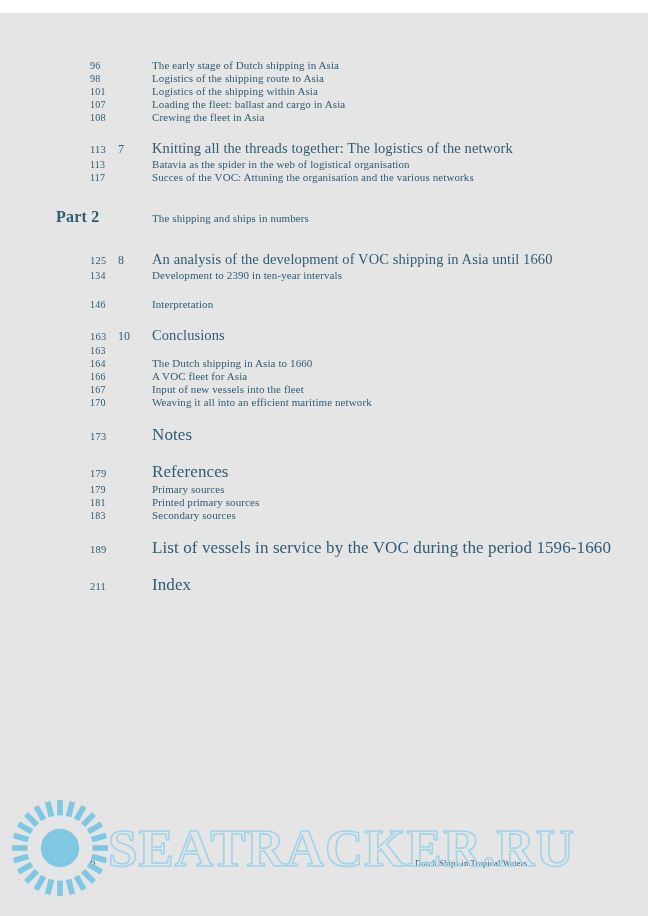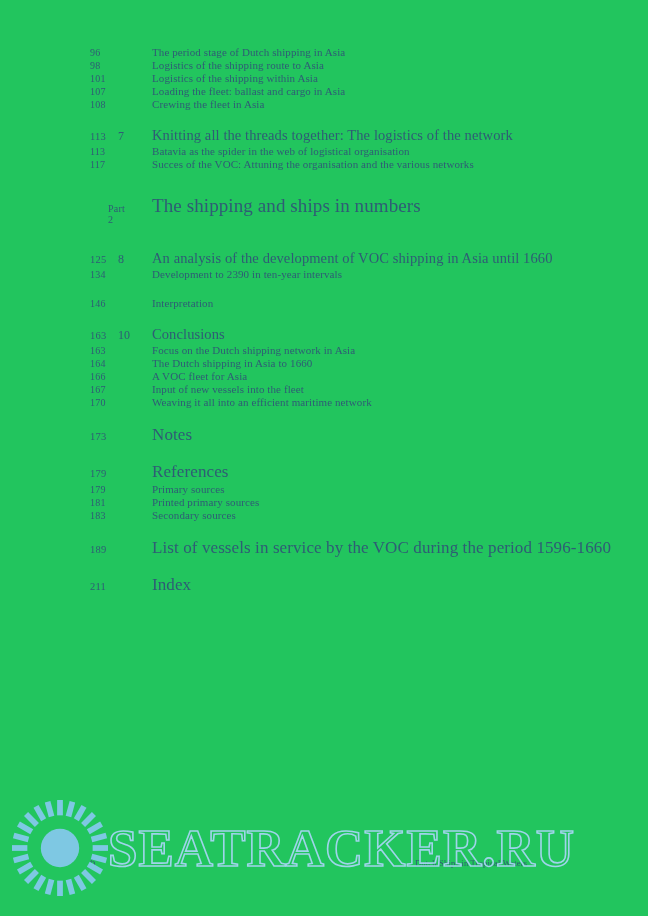--- a/index.html
+++ b/index.html
@@ -11,21 +11,22 @@
     width: 648px;
     height: 916px;
     position: relative;
     overflow: hidden;
     font-family: "Liberation Serif", serif;
     color: #2a4a5e;
   }
   .page {
     position: absolute;
     inset: 0;
-    background: #22c55e;
+    background: #e5e5e5;
+    margin-top: 13px;
   }
   .toc {
     position: absolute;
     left: 0;
     top: 46px;
     width: 648px;
   }
   .row {
     display: flex;
     align-items: baseline;
@@ -62,27 +63,28 @@
     text-align: right;
   }
   .row.chapter .num {
     font-size: 12px;
   }
   .row.chapter .pg {
     font-size: 10.5px;
   }
   
   .row.part .pg {
-    font-size: 10px;
-    color: #2f5c75;
-    padding-left: 108px;
+    font-size: 16px;
+    color: #2f5c75;
+    padding-left: 56px;
+    font-weight: bold;
   }
   .row.part .num { width: 34px; }
   .row.part .txt {
-    font-size: 19px;
+    font-size: 11px;
     color: #2f5c75;
   }
   
   .row.section .txt {
     font-size: 17px;
     color: #2f5c75;
   }
   .spacer-md { height: 17px; }
   .spacer-lg { height: 25px; }
 
@@ -144,21 +146,21 @@
 </style>
 </head>
 <body>
 
 <div class="page">
 
   <div class="toc" id="toc-list">
       <div class="row sub">
         <div class="pg">96</div>
         <div class="num"></div>
-        <div class="txt">The period stage of Dutch shipping in Asia</div>
+        <div class="txt">The early stage of Dutch shipping in Asia</div>
       </div>
       <div class="row sub">
         <div class="pg">98</div>
         <div class="num"></div>
         <div class="txt">Logistics of the shipping route to Asia</div>
       </div>
       <div class="row sub">
         <div class="pg">101</div>
         <div class="num"></div>
         <div class="txt">Logistics of the shipping within Asia</div>
@@ -214,21 +216,20 @@
       </div>
       <div class="spacer-md"></div>
       <div class="row chapter">
         <div class="pg">163</div>
         <div class="num">10</div>
         <div class="txt">Conclusions</div>
       </div>
       <div class="row sub">
         <div class="pg">163</div>
         <div class="num"></div>
-        <div class="txt">Focus on the Dutch shipping network in Asia</div>
       </div>
       <div class="row sub">
         <div class="pg">164</div>
         <div class="num"></div>
         <div class="txt">The Dutch shipping in Asia to 1660</div>
       </div>
       <div class="row sub">
         <div class="pg">166</div>
         <div class="num"></div>
         <div class="txt">A VOC fleet for Asia</div>

